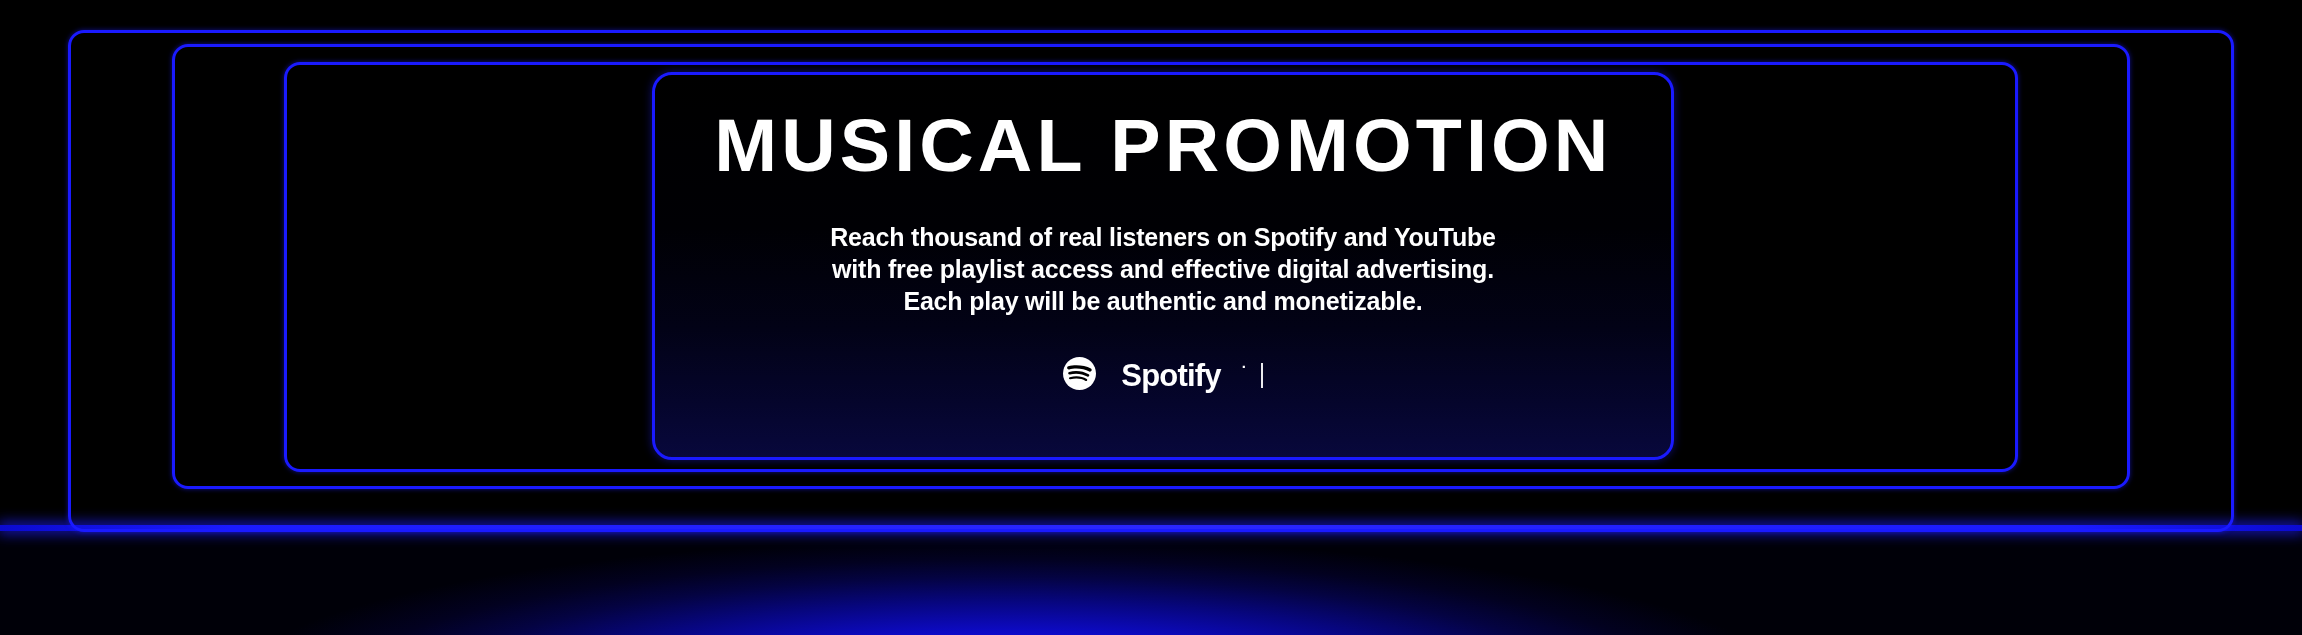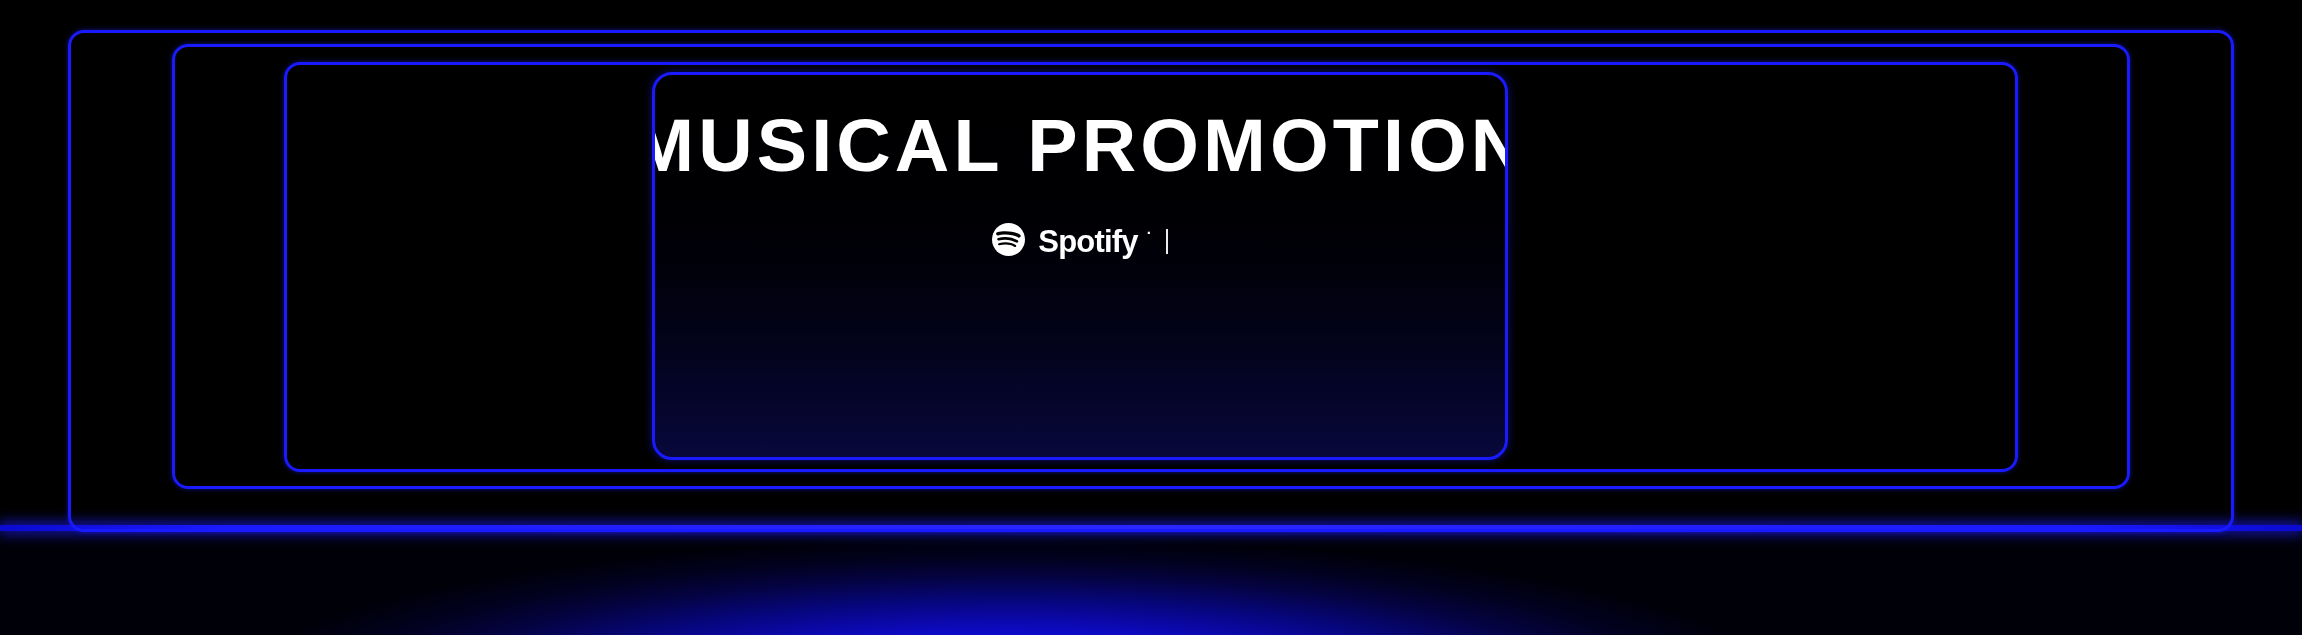--- a/index.html
+++ b/index.html
@@ -95,21 +95,21 @@
     width: 1734px;
     height: 410px;
     border-radius: 16px;
   }
 
   
   .card {
     position: absolute;
     left: 652px;
     top: 72px;
-    width: 856px;
+    width: 1022px;
     height: 388px;
     border: 3px solid #1a1aff;
     border-radius: 20px;
     box-sizing: border-box;
     box-shadow: 0 0 10px rgba(30,30,255,0.45);
     background: linear-gradient(to bottom,
       #000000 0%,
       #000004 40%,
       #020216 66%,
       #05052c 86%,
@@ -152,21 +152,21 @@
   .logos {
     margin-top: 40px;
     display: flex;
     align-items: center;
     justify-content: center;
     gap: 14px;
   }
   .logo-unit {
     display: flex;
     align-items: center;
-    gap: 13px;
+    gap: 25px;
   }
   .sp-word {
     color: #ffffff;
     font-family: "Liberation Sans", sans-serif;
     font-weight: 700;
     font-size: 31px;
     letter-spacing: -0.8px;
     line-height: 1;
   }
   .sp-tm {
@@ -205,20 +205,25 @@
   <div class="beam-line"></div>
 
   <div class="frame frame-outer"></div>
   <div class="frame frame-mid"></div>
   <div class="frame frame-in"></div>
 
   <div class="card">
 
     <h1 class="headline">MUSICAL PROMOTION</h1>
 
+    <p class="subcopy">
+      <span class="ln">Reach thousand of real listeners on Spotify and YouTube</span>
+      <span class="ln">with free playlist access and effective digital advertising.</span>
+      <span class="ln">Each play will be authentic and monetizable.</span>
+    </p>
 
     <div class="logos">
 
       <div class="logo-unit">
         <span>
           <svg width="33" height="33" viewBox="0 0 168 168" aria-hidden="true">
             <circle cx="84" cy="84" r="84" fill="#ffffff"></circle>
             <path fill="#000000" d="M122.6 120.1c-1.6 2.6-5 3.4-7.6 1.8-20.8-12.7-47-15.6-77.9-8.6-3 .7-5.9-1.2-6.6-4.2-.7-3 1.2-5.9 4.2-6.6 33.8-7.7 62.8-4.4 86.1 9.9 2.6 1.6 3.4 5 1.8 7.7zm10.3-22.9c-2 3.3-6.3 4.3-9.5 2.3-23.8-14.6-60.1-18.9-88.2-10.3-3.7 1.1-7.6-1-8.7-4.6-1.1-3.7 1-7.6 4.6-8.7 32.2-9.8 72.1-5 99.5 11.8 3.2 2 4.3 6.3 2.3 9.5zm.9-23.8C105.3 56.4 58.5 54.8 31.6 63c-4.4 1.3-9-1.1-10.3-5.5-1.3-4.4 1.1-9 5.5-10.3 30.9-9.4 82.6-7.6 115.2 11.8 4 2.4 5.3 7.5 3 11.5-2.4 3.9-7.6 5.2-11.5 2.9z"></path>
           </svg>
         </span>

